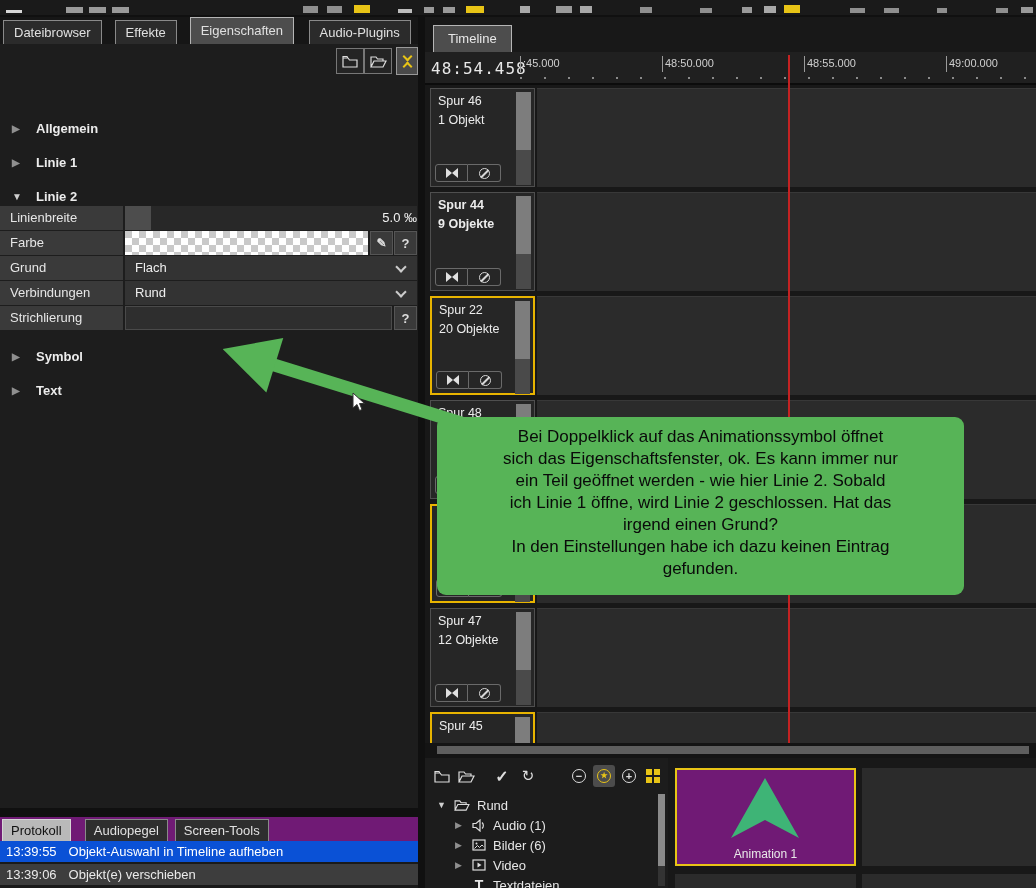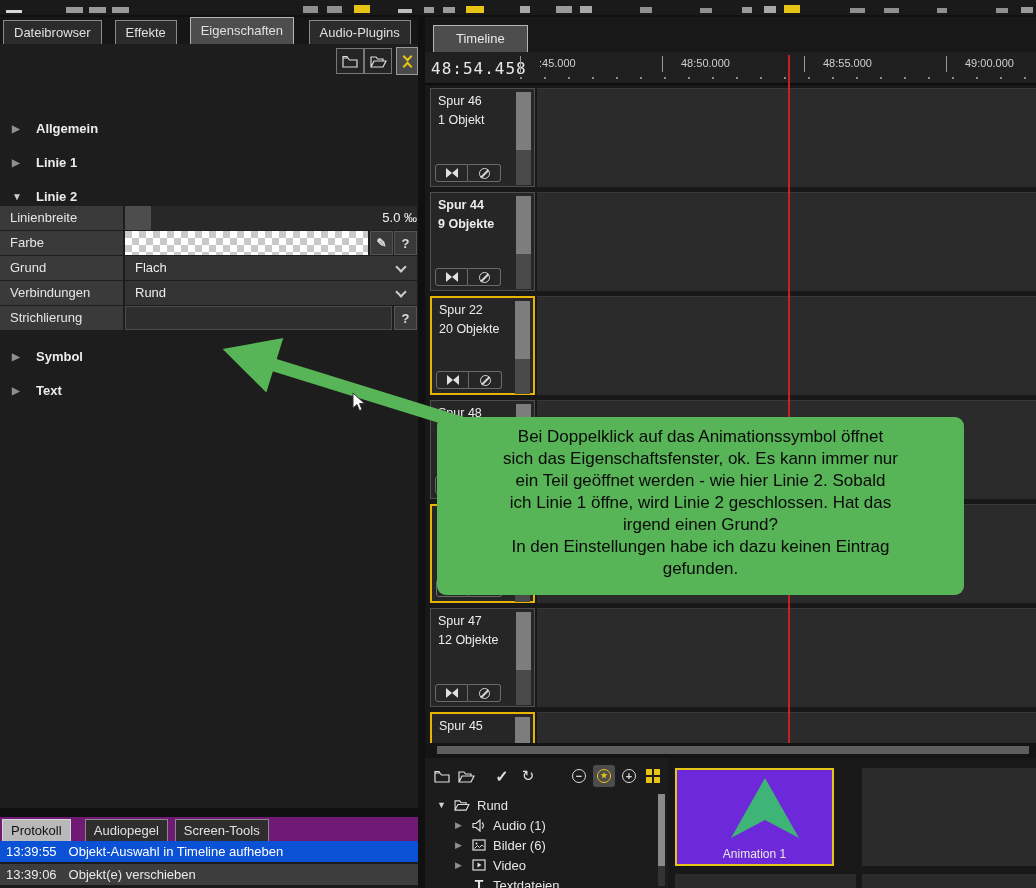--- a/index.html
+++ b/index.html
@@ -49,27 +49,27 @@
     background:#2e2e2e; border:1px solid #8a8a8a; border-bottom:none; color:#e0e0e0; }
   .ltab.active { background:#b9b9b9; color:#111; border-color:#d5d5d5; }
   #log-list { left:0; top:841px; width:418px; height:47px; background:#1a1a1a; }
   .log-row { height:21px; line-height:21px; font-size:13px; background:#3d3d3d; color:#eaeaea;
     margin-bottom:2px; white-space:nowrap; overflow:hidden; }
   .log-row.sel { background:#0a51d6; color:#fff; }
   .log-time { display:inline-block; margin:0 12px 0 6px; }
 
   
   #timeline-panel { left:425px; top:17px; width:611px; height:741px; background:#181818; overflow:hidden; }
-  #timeline-tab { position:absolute; left:8px; top:8px; height:27px; padding:0 22px; line-height:26px;
+  #timeline-tab { position:absolute; left:8px; top:8px; height:27px; padding:0 14px; line-height:26px;
     font-size:13px; background:#4d4d4d; border:1px solid #b5b5b5; border-bottom:none; color:#e8e8e8; }
   #ruler { position:absolute; left:0; top:35px; width:611px; height:33px; background:#202020;
     border-bottom:2px solid #0c0c0c; }
   #timecode { position:absolute; left:6px; top:4px; width:84px; height:26px;
     font-family:"DejaVu Sans Mono", monospace; font-size:16px; letter-spacing:1px; color:#e8e8e8; line-height:26px; }
-  .rlabel { position:absolute; top:4px; font-size:11px; color:#cfcfcf; padding-left:18px;
+  .rlabel { position:absolute; top:4px; font-size:11px; color:#cfcfcf; padding-left:2px;
     border-left:1px solid #9a9a9a; height:16px; line-height:14px; }
   #ruler-dots { position:absolute; left:95px; right:0; bottom:4px; height:2px;
     background:repeating-linear-gradient(to right, #8a8a8a 0 2px, transparent 2px 24px); }
   .track { position:absolute; left:0; width:611px; height:99px; }
   .track-header { position:absolute; left:5px; top:0; width:105px; height:99px; background:#262626;
     border:1px solid #4f4f4f; }
   .track-header.sel { border:2px solid #e8b400; }
   .track-name { position:absolute; left:7px; top:5px; font-size:12.5px; color:#ececec; }
   .track-objects { position:absolute; left:7px; top:24px; font-size:12.5px; color:#ececec; }
   .track-scroll { position:absolute; right:3px; top:3px; width:15px; height:93px; background:#4a4a4a; }
@@ -109,21 +109,21 @@
   .grid-ico span { position:absolute; width:6px; height:6px; background:#e8c416; }
   .tree-row { position:absolute; left:0; width:235px; height:20px; display:flex; align-items:center;
     gap:7px; font-size:13px; color:#e6e6e6; }
   .tree-row svg { flex:0 0 auto; }
   #pool-vscroll { position:absolute; right:3px; top:36px; width:7px; height:92px; background:#333; }
   #pool-vscroll-thumb { width:100%; height:78%; background:#8a8a8a; }
 
   
   #media-panel { left:668px; top:758px; width:368px; height:130px; background:#181818; overflow:hidden; }
   .tile { position:absolute; background:#2b2b2b; }
-  #tile-anim { left:7px; top:10px; width:159px; height:98px; background:#6d28d9; border:2px solid #e8c416; }
+  #tile-anim { left:7px; top:10px; width:181px; height:98px; background:#701a75; border:2px solid #e8c416; }
   .tile-label { position:absolute; left:0; right:0; bottom:3px; text-align:center; font-size:12px; color:#e8e8e8; }
 </style>
 </head>
 <body>
 
 <div id="toolbar-top" class="abs">
     <span class="frag" style="left: 6px; width: 16px; height: 3px; background: rgb(216, 216, 216);"></span>
     <span class="frag" style="left: 66px; width: 17px; height: 6px; background: rgb(154, 154, 154);"></span>
     <span class="frag" style="left: 89px; width: 17px; height: 6px; background: rgb(154, 154, 154);"></span>
     <span class="frag" style="left: 112px; width: 17px; height: 6px; background: rgb(154, 154, 154);"></span>

